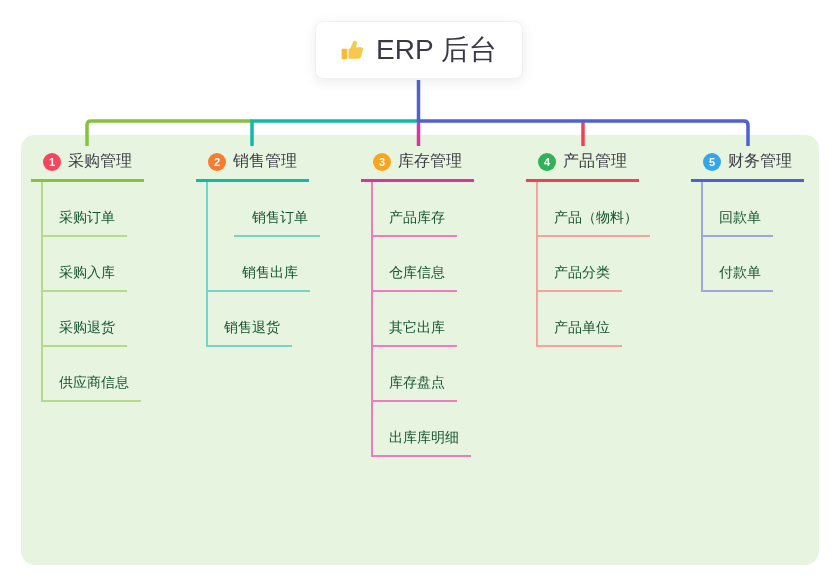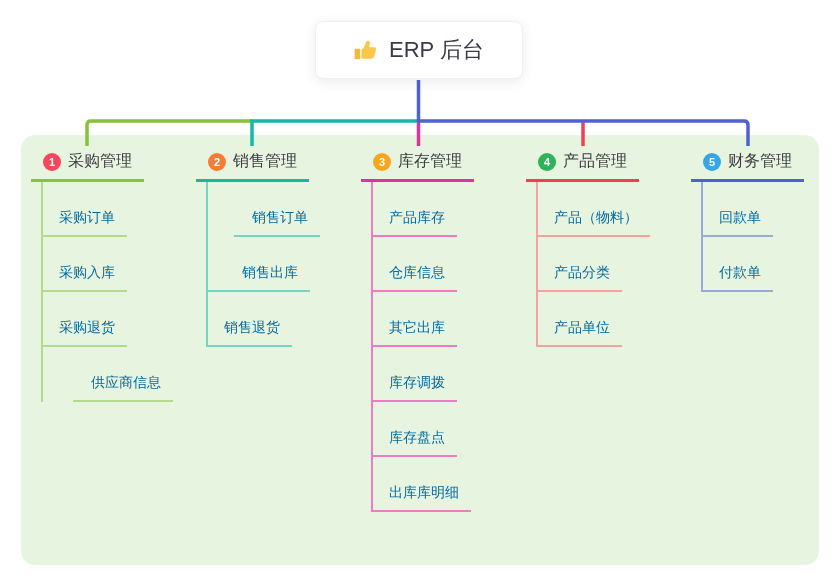--- a/index.html
+++ b/index.html
@@ -15,21 +15,21 @@
   }
   .connector-svg {
     position:absolute; left:0; top:0; width:839px; height:588px;
     pointer-events:none; z-index:1;
   }
   .root-node {
     position:absolute; left:315px; top:21px; width:208px; height:58px;
     background:#ffffff; border:1px solid #f1f1f3; border-radius:8px;
     box-shadow:0 3px 12px rgba(60,70,90,0.10);
     display:flex; align-items:center; justify-content:center; gap:10px;
-    font-size:22px; color:#3a3a46; z-index:2; cursor:default;
+    font-size:28px; color:#3a3a46; z-index:2; cursor:default;
   }
   .root-node .thumb { width:25px; height:25px; display:block; }
   .branch {
     position:absolute; top:148px; width:113px; z-index:2;
   }
   .branch-title {
     display:flex; align-items:center; justify-content:center; gap:7px;
     padding:3px 0 7px 0; border-bottom:3px solid #999;
     font-size:16px; color:#3c3c44; white-space:nowrap;
   }
@@ -42,21 +42,21 @@
     list-style:none; position:relative; padding-left:10px;
   }
   .vline {
     position:absolute; left:10px; top:0; bottom:0; width:2px; display:block;
   }
   .children li { height:55px; display:flex; align-items:flex-end; }
   .children li:first-child { height:47px; }
   .child-node {
     display:inline-block; white-space:nowrap;
     padding:0 12px 8px 18px; border-bottom:2px solid #ccc;
-    font-size:14px; color:#0369a1;
+    font-size:14px; color:#14532d;
   }
 </style>
 </head>
 <body>
 
 <div class="stage">
 
   <div class="panel" style="background: rgb(231, 245, 224);"></div>
 
   <svg class="connector-svg" width="839" height="588" viewBox="0 0 839 588" fill="none">
@@ -86,21 +86,21 @@
       <li>
         <span class="child-node" style="border-bottom-color: rgb(180, 218, 140);">采购订单</span>
       </li>
       <li>
         <span class="child-node" style="border-bottom-color: rgb(180, 218, 140); text-align: right;">采购入库</span>
       </li>
       <li>
         <span class="child-node" style="border-bottom-color: rgb(180, 218, 140);">采购退货</span>
       </li>
       <li>
-        <span class="child-node" style="border-bottom-color: rgb(180, 218, 140); margin-left: 32px;">供应商信息</span>
+        <span class="child-node" style="border-bottom-color: rgb(180, 218, 140);">供应商信息</span>
       </li>
     </ul>
   </div>
 
   <div class="branch" style="left:196px">
     <div class="branch-title" style="border-bottom-color: rgb(20, 184, 165);">
       <span class="badge" style="background: rgb(246, 124, 51);">2</span>
       <span>销售管理</span>
     </div>
     <ul class="children">
@@ -125,23 +125,20 @@
     <ul class="children">
       <i class="vline" style="background: rgb(239, 124, 195);"></i>
       <li>
         <span class="child-node" style="border-bottom-color: rgb(239, 124, 195);">产品库存</span>
       </li>
       <li>
         <span class="child-node" style="border-bottom-color: rgb(239, 124, 195);">仓库信息</span>
       </li>
       <li>
         <span class="child-node" style="border-bottom-color: rgb(239, 124, 195);">其它出库</span>
-      </li>
-      <li>
-        <span class="child-node" style="border-bottom-color: rgb(239, 124, 195);">库存调拨</span>
       </li>
       <li>
         <span class="child-node" style="border-bottom-color: rgb(239, 124, 195);">库存盘点</span>
       </li>
       <li>
         <span class="child-node" style="border-bottom-color: rgb(239, 124, 195);">出库库明细</span>
       </li>
     </ul>
   </div>
 

